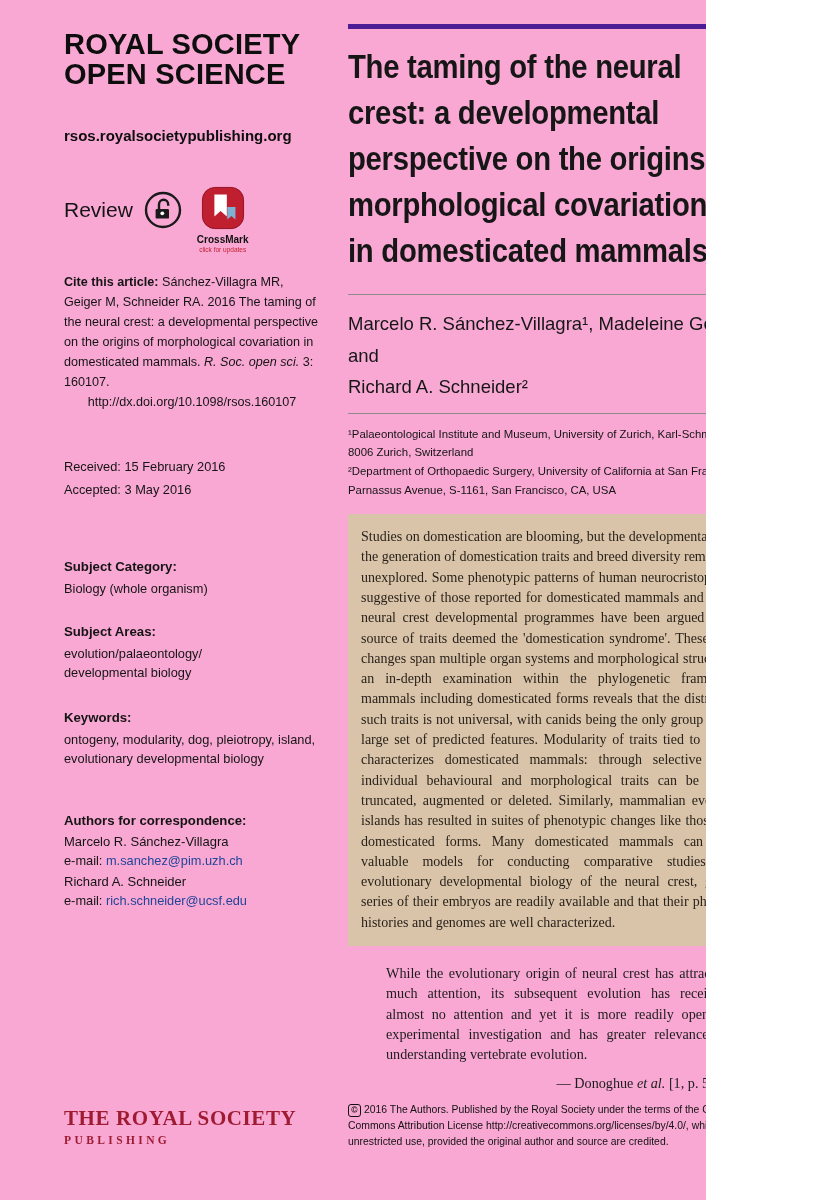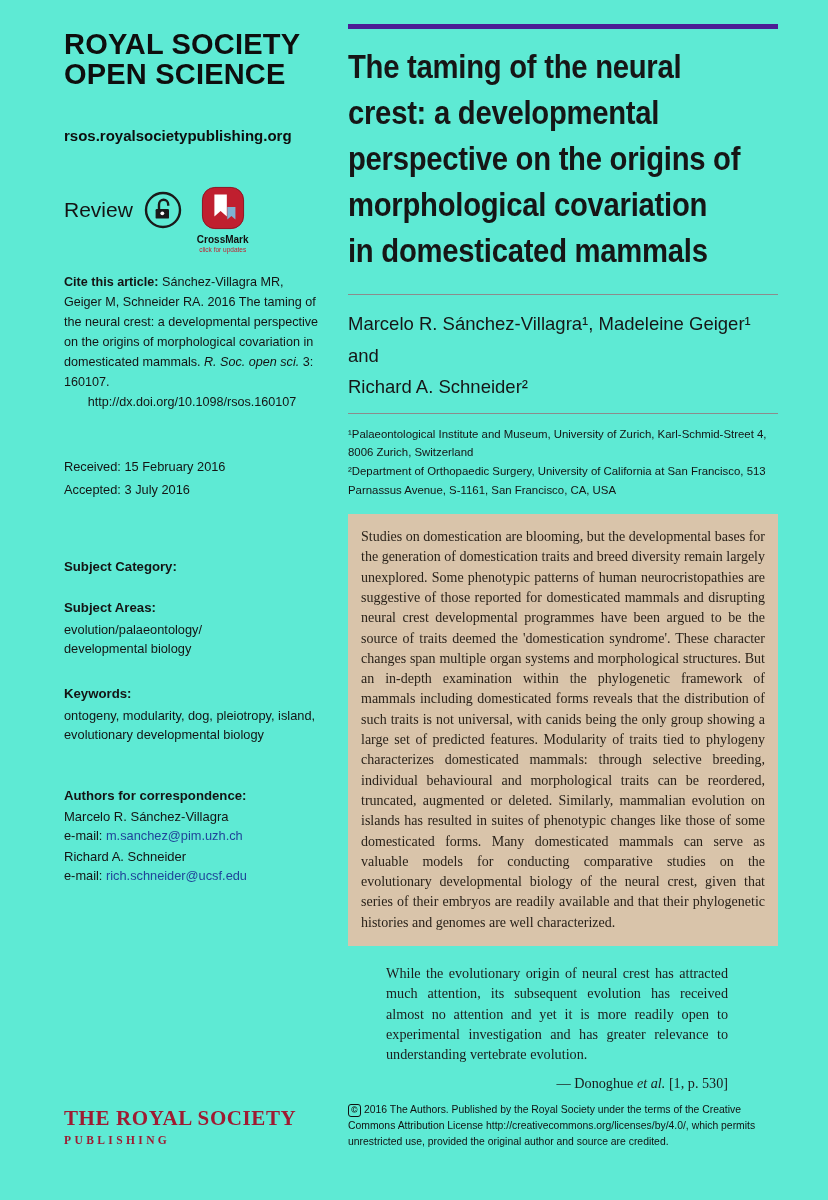--- a/index.html
+++ b/index.html
@@ -1,16 +1,16 @@
 <!DOCTYPE html>
 <html style="--abstract_bg: #d9c4aa; --brand_red: #9e1b32; --link_blue: #1f4499; --crossmark_red: #c01f2f;"><head>
 <meta charset="utf-8">
 <style>
   html,body{margin:0;padding:0;background:#ffffff;}
-  .page{position:relative;width:828px;height:1200px;background:#5eead4;
+  .page{position:relative;width:706px;height:1200px;background:#f9a8d4;
         font-family:"Liberation Sans",sans-serif;color:#141414;overflow:hidden;}
 
   
   .sidebar{position:absolute;left:64px;top:30px;width:256px;}
   .journal-logo{font-size:29px;font-weight:700;line-height:1.03;letter-spacing:.2px;
                 color:#0e0e0e;white-space:pre-line;}
   .journal-url{margin-top:37px;font-size:15px;font-weight:700;color:#0e0e0e;}
   .review-row{margin-top:42px;display:flex;align-items:flex-start;gap:10px;}
   .article-type{font-size:21px;padding-top:12px;}
   .oa-icon{margin-top:4px;flex:0 0 auto;}
@@ -96,25 +96,26 @@
         <div class="cm-sub">click for updates</div>
       </div>
     </div>
 
     <p class="cite"><b>Cite this article:</b><span> Sánchez-Villagra MR, Geiger M, Schneider RA. 2016 The taming of the neural crest: a developmental perspective on the origins of morphological covariation in domesticated mammals. </span><i>R. Soc. open sci.</i><span> 3: 160107.</span></p>
 
     <div class="doi">http://dx.doi.org/10.1098/rsos.160107</div>
 
     <div class="dates">
       <div>Received: 15 February 2016</div>
-      <div>Accepted: 3 July 2016</div>
+      <div>Accepted: 3 May 2016</div>
     </div>
 
     <div class="side-sec sec-subject">
       <div class="side-label">Subject Category:</div>
+      <div class="side-value">Biology (whole organism)</div>
     </div>
 
     <div class="side-sec sec-areas">
       <div class="side-label">Subject Areas:</div>
       <div class="side-value">evolution/palaeontology/
 developmental biology</div>
     </div>
 
     <div class="side-sec sec-keywords">
       <div class="side-label">Keywords:</div>

